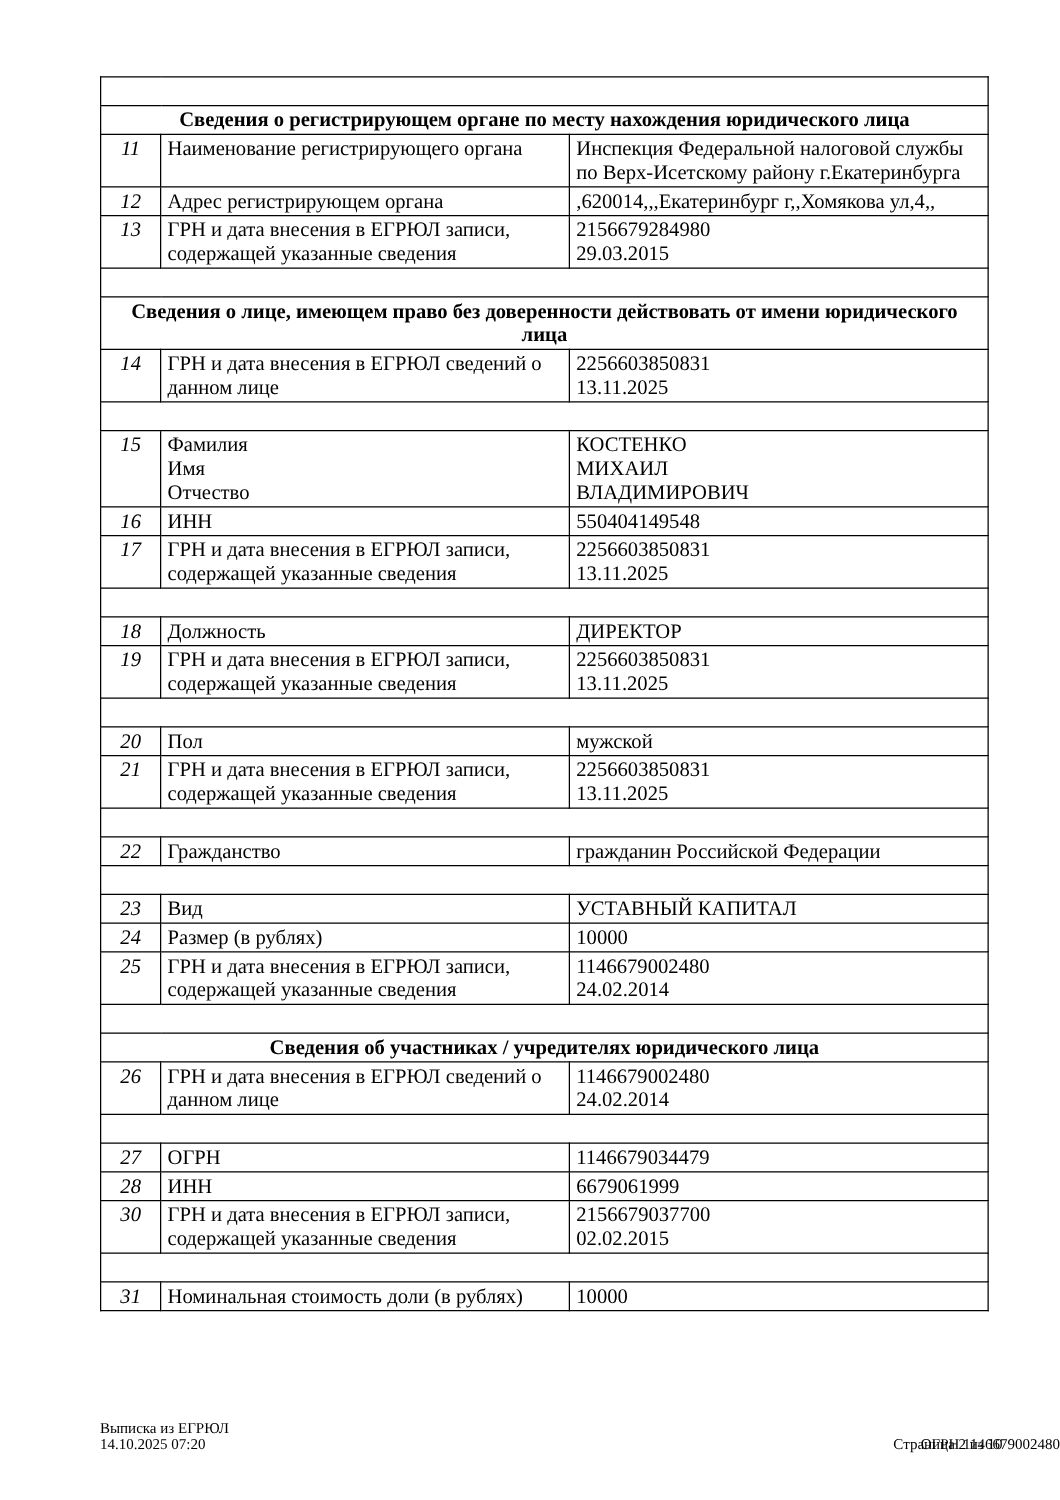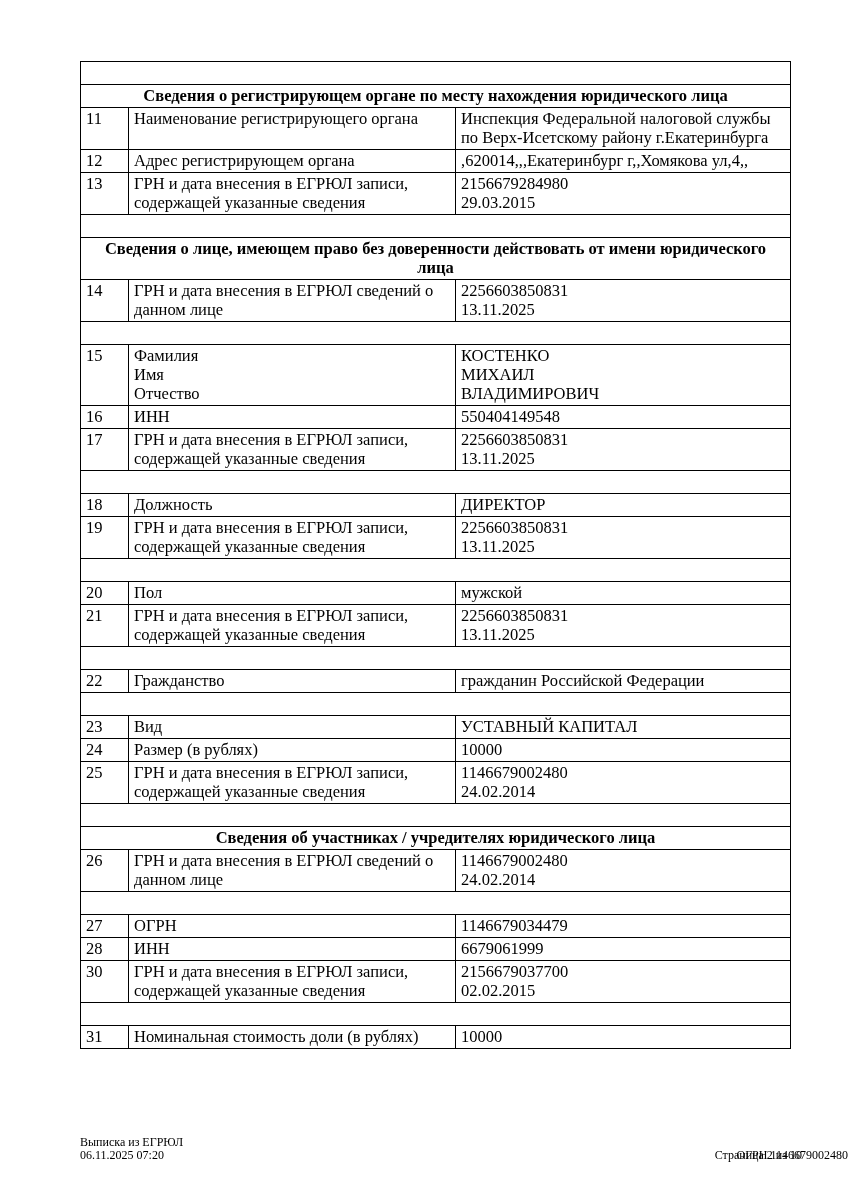--- a/index.html
+++ b/index.html
@@ -27,23 +27,24 @@
   table.doc-table td {
     border: 1px solid #000000;
     font-size: 16.5px;
     line-height: 19px;
     vertical-align: top;
     padding: 1px 5px 2px 5px;
     white-space: pre-line;
     overflow: hidden;
   }
   td.num {
-    text-align: left;
+    text-align: center;
     padding: 1px 2px 2px 2px;
     white-space: normal;
+    font-style: italic;
   }
   td.section-cell {
     font-weight: bold;
     text-align: center;
     padding: 1px 2px 2px 2px;
   }
   td.spacer-cell {
     height: 19px;
     padding: 0;
   }
@@ -245,19 +246,19 @@
           <td class="num">31</td>
           <td class="label">Номинальная стоимость доли (в рублях)</td>
           <td class="value">10000</td>
         </tr>
       </tbody>
   </table>
 
   <div class="footer">
     <div class="footer-left">
       <div>Выписка из ЕГРЮЛ</div>
-      <div>06.11.2025 07:20</div>
+      <div>14.10.2025 07:20</div>
     </div>
     <div class="footer-center">ОГРН 1146679002480</div>
     <div class="footer-right">Страница 2 из 10</div>
   </div>
 
 </div>
 
 </body></html>

